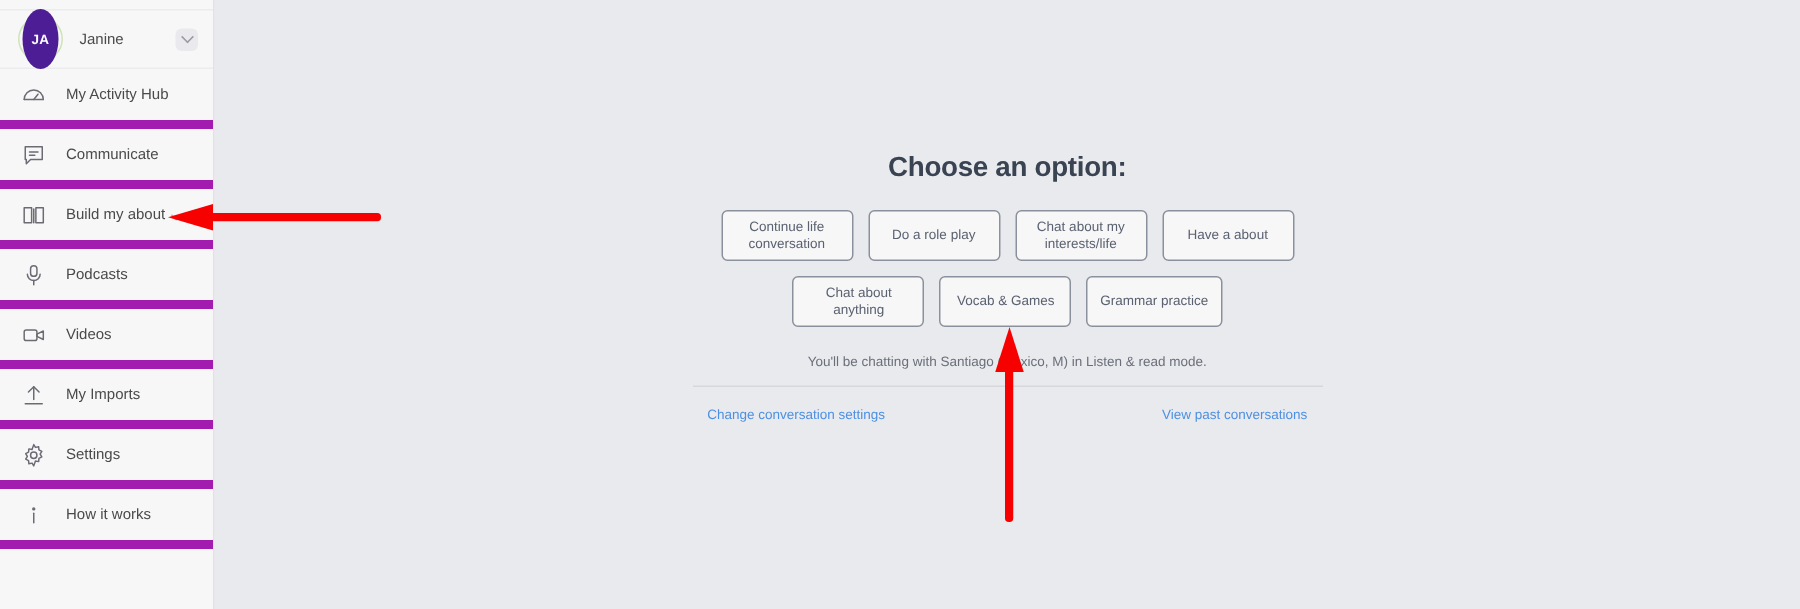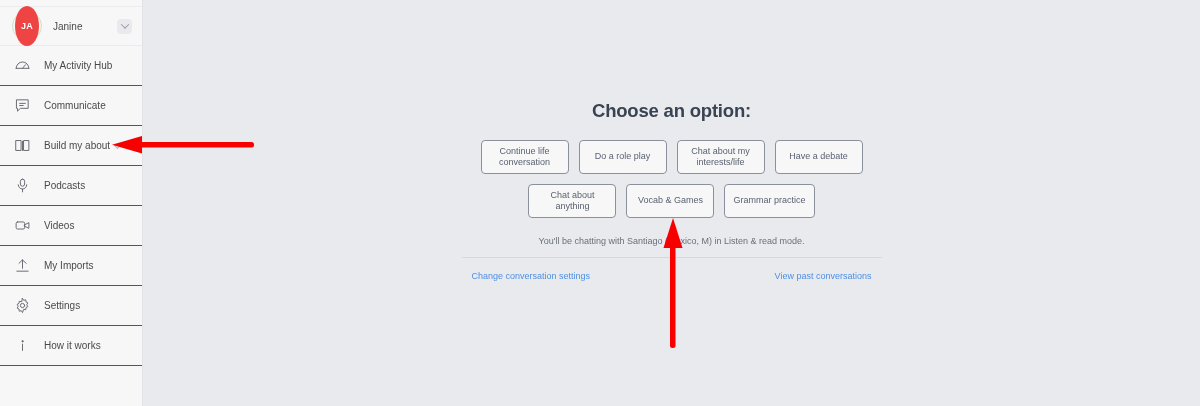--- a/index.html
+++ b/index.html
@@ -73,21 +73,21 @@
     display: flex;
     align-items: center;
     justify-content: center;
     box-sizing: border-box;
     flex: 0 0 30px;
   }
   .avatar {
     width: 24px;
     height: 40px;
     border-radius: 50%;
-    background: #ef4444;
+    background: #4c1d95;
     color: #ffffff;
     font-size: 9px;
     font-weight: bold;
     display: flex;
     align-items: center;
     justify-content: center;
     letter-spacing: 0.3px;
   }
   .user-name {
     margin-left: 11px;
@@ -120,21 +120,21 @@
     border-bottom: 1.1px solid #b0b0b8;
     transform: rotate(45deg);
   }
 
   .nav-item {
     height: 40px;
     display: flex;
     align-items: center;
     padding: 0 22px 0 14px;
     box-sizing: border-box;
-    border-bottom: 1px solid #a21caf;
+    border-bottom: 6px solid #a21caf;
   }
   .nav-icon {
     width: 17px;
     height: 17px;
     flex: 0 0 17px;
     display: flex;
     align-items: center;
     justify-content: center;
     color: #6b6b73;
   }
@@ -345,21 +345,21 @@
     <div class="panel">
 
       <h1 class="headline">Choose an option:</h1>
 
       <div class="btn-row">
         <button class="opt-btn">Continue life
 conversation</button>
         <button class="opt-btn">Do a role play</button>
         <button class="opt-btn">Chat about my
 interests/life</button>
-        <button class="opt-btn">Have a debate</button>
+        <button class="opt-btn">Have a about</button>
       </div>
 
       <div class="btn-row">
         <button class="opt-btn">Chat about
 anything</button>
         <button class="opt-btn">Vocab &amp; Games</button>
         <button class="opt-btn">Grammar practice</button>
       </div>
 
       <div class="note">You'll be chatting with Santiago (Mexico, M) in Listen &amp; read mode.</div>

